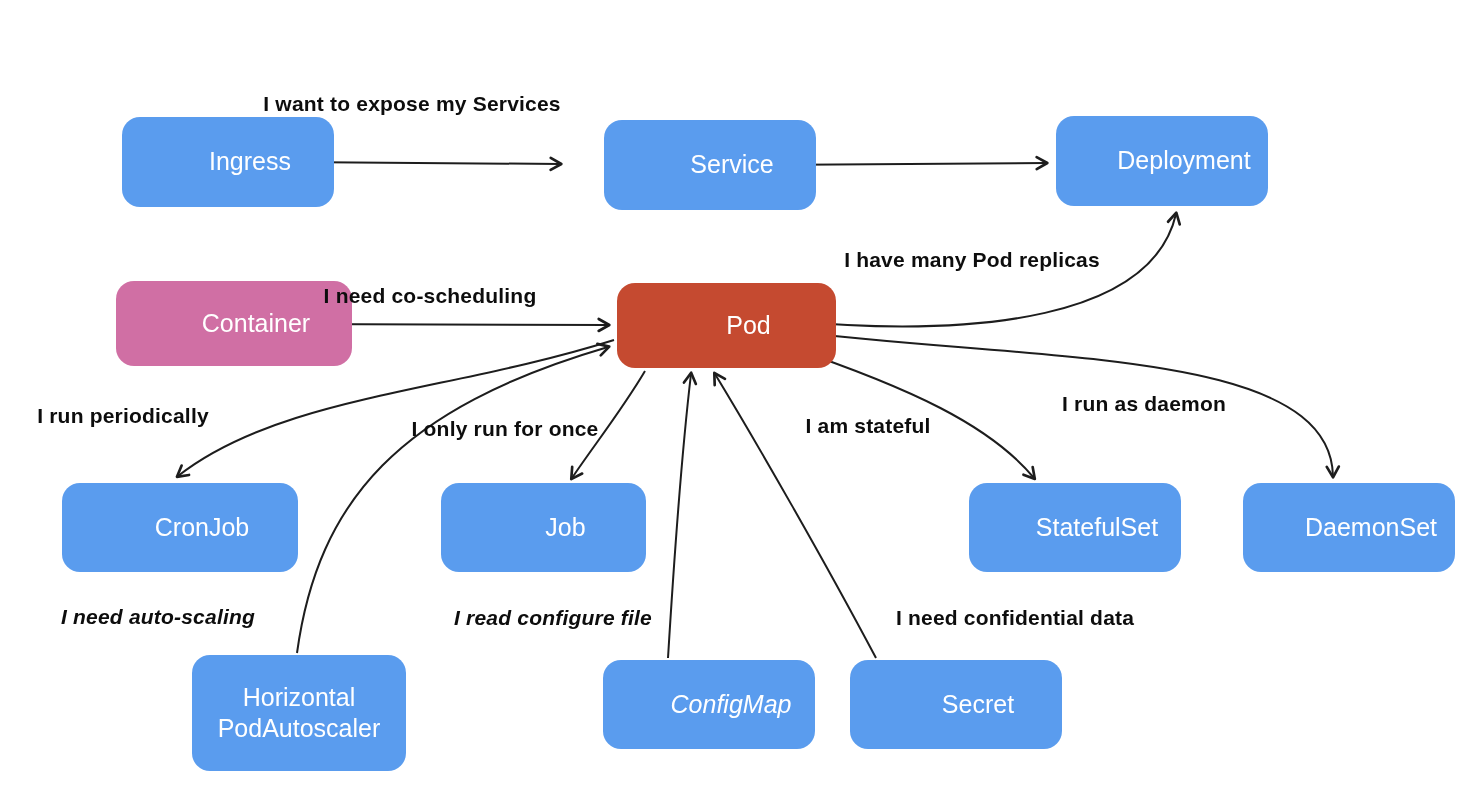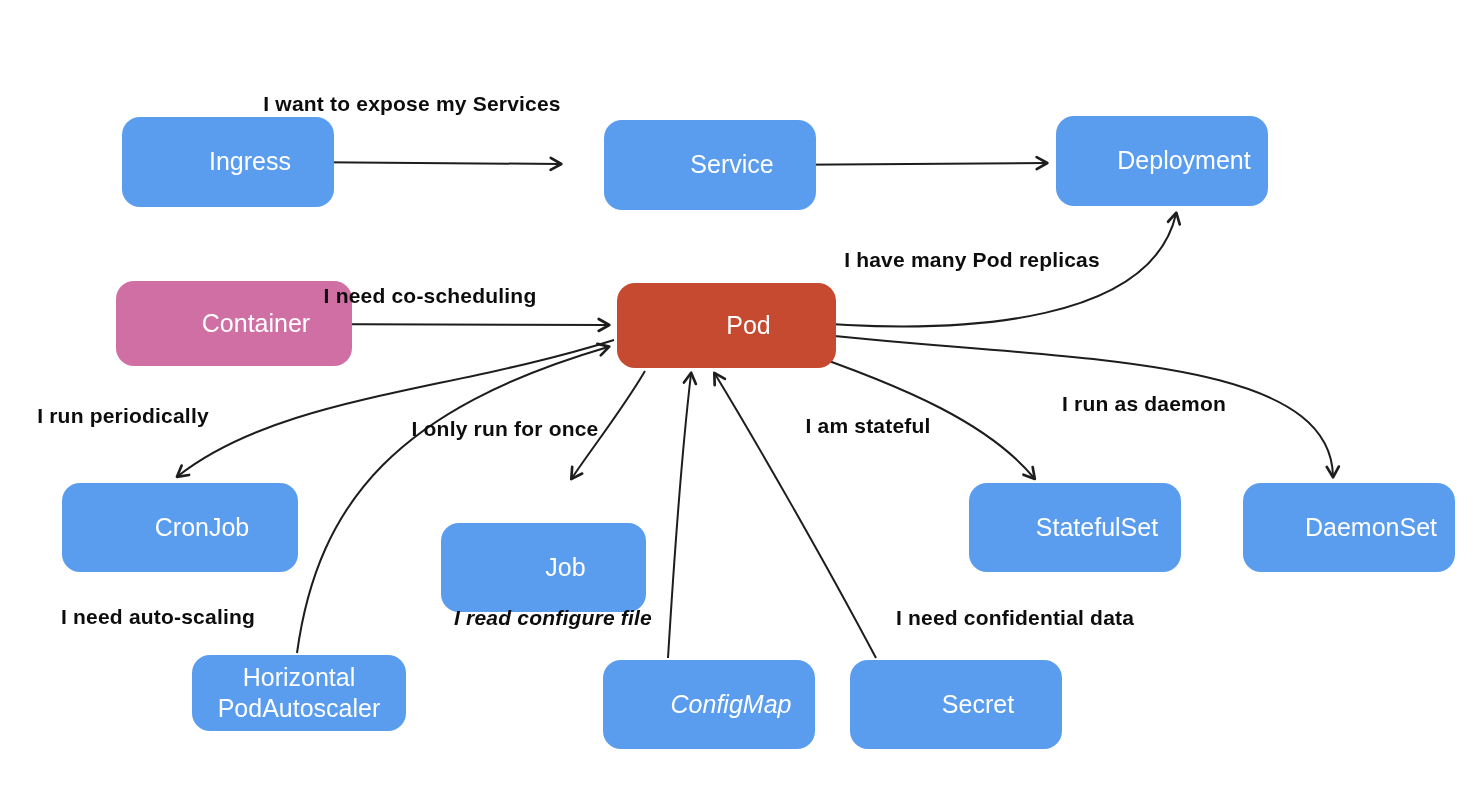--- a/index.html
+++ b/index.html
@@ -94,54 +94,54 @@
   </div>
 
   <div class="node red" style="left:617px;top:283px;width:175px;height:85px;">
     <span>Pod</span>
   </div>
 
   <div class="node blue" style="left:62px;top:483px;width:192px;height:89px;">
     <span>CronJob</span>
   </div>
 
-  <div class="node blue" style="left:441px;top:483px;width:161px;height:89px;margin-top:40px;">
+  <div class="node blue" style="left:441px;top:483px;width:161px;height:89px;">
     <span>Job</span>
   </div>
 
   <div class="node blue" style="left:969px;top:483px;width:168px;height:89px;">
     <span>StatefulSet</span>
   </div>
 
   <div class="node blue" style="left:1243px;top:483px;width:168px;height:89px;">
     <span>DaemonSet</span>
   </div>
 
-  <div class="node blue" style="left:192px;top:655px;width:214px;height:76px;padding:0 8px;box-sizing:border-box;">
+  <div class="node blue" style="left:192px;top:655px;width:214px;height:116px;padding:0 8px;box-sizing:border-box;">
     <span>Horizontal PodAutoscaler</span>
   </div>
 
   <div class="node blue" style="left:603px;top:660px;width:168px;height:89px;font-style:italic;">
     <span>ConfigMap</span>
   </div>
 
   <div class="node blue" style="left:850px;top:660px;width:168px;height:89px;">
     <span>Secret</span>
   </div>
 
   <div class="edge-label" style="left:412px;top:92px;margin-top:12px;">I want to expose my Services</div>
 
 
   <div class="edge-label" style="left:430px;top:296px;">I need co-scheduling</div>
 
   <div class="edge-label" style="left:972px;top:260px;">I have many Pod replicas</div>
 
   <div class="edge-label" style="left:123px;top:416px;">I run periodically</div>
 
-  <div class="edge-label" style="left:158px;top:617px;">I need auto-scaling</div>
+  <div class="edge-label" style="left:158px;top:617px;font-style:italic;">I need auto-scaling</div>
 
   <div class="edge-label" style="left:505px;top:429px;">I only run for once</div>
 
   <div class="edge-label" style="left:553px;top:618px;font-style:italic;">I read configure file</div>
 
   <div class="edge-label" style="left:1015px;top:618px;">I need confidential data</div>
 
   <div class="edge-label" style="left:868px;top:426px;">I am stateful</div>
 
   <div class="edge-label" style="left:1144px;top:404px;">I run as daemon</div>

